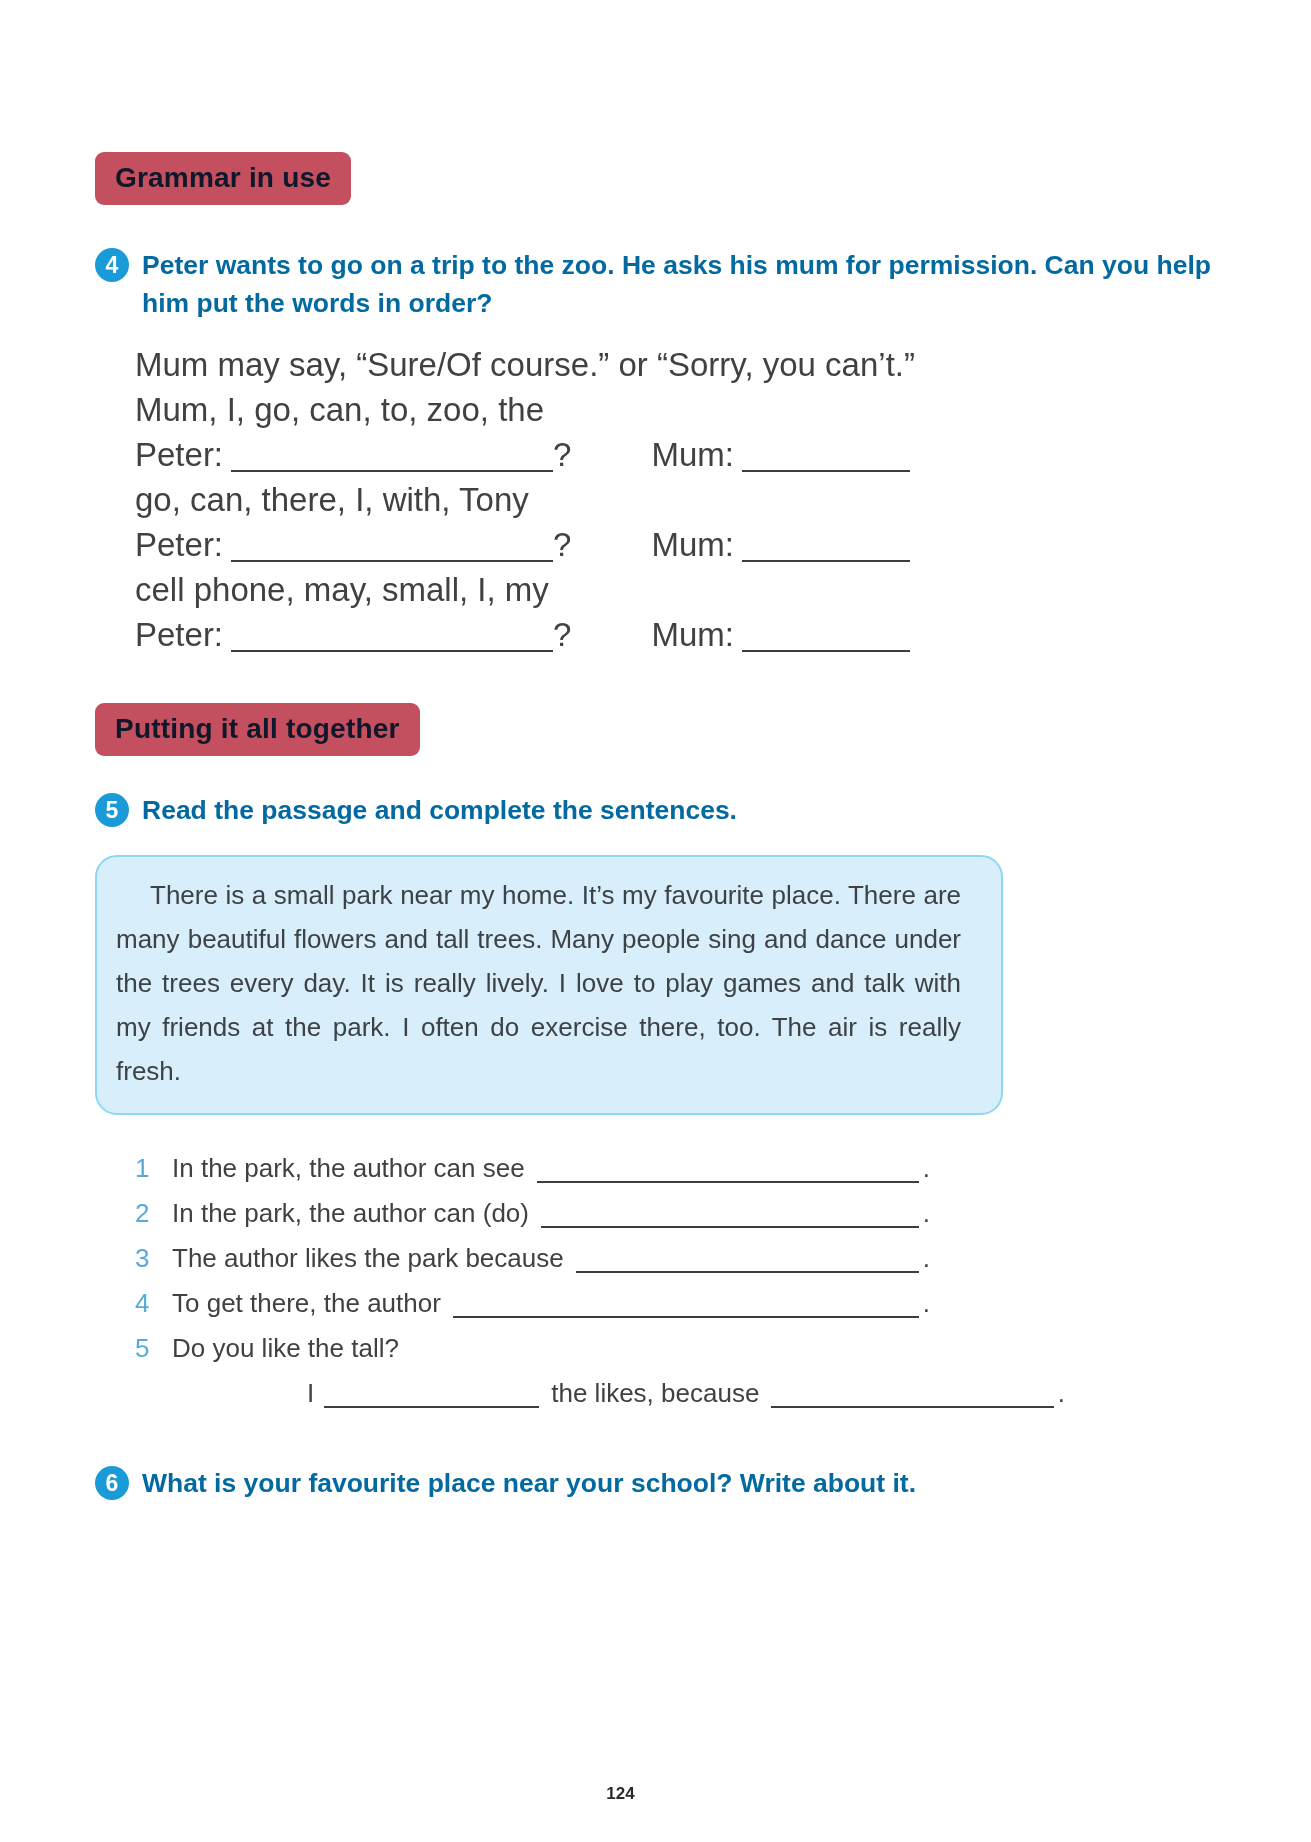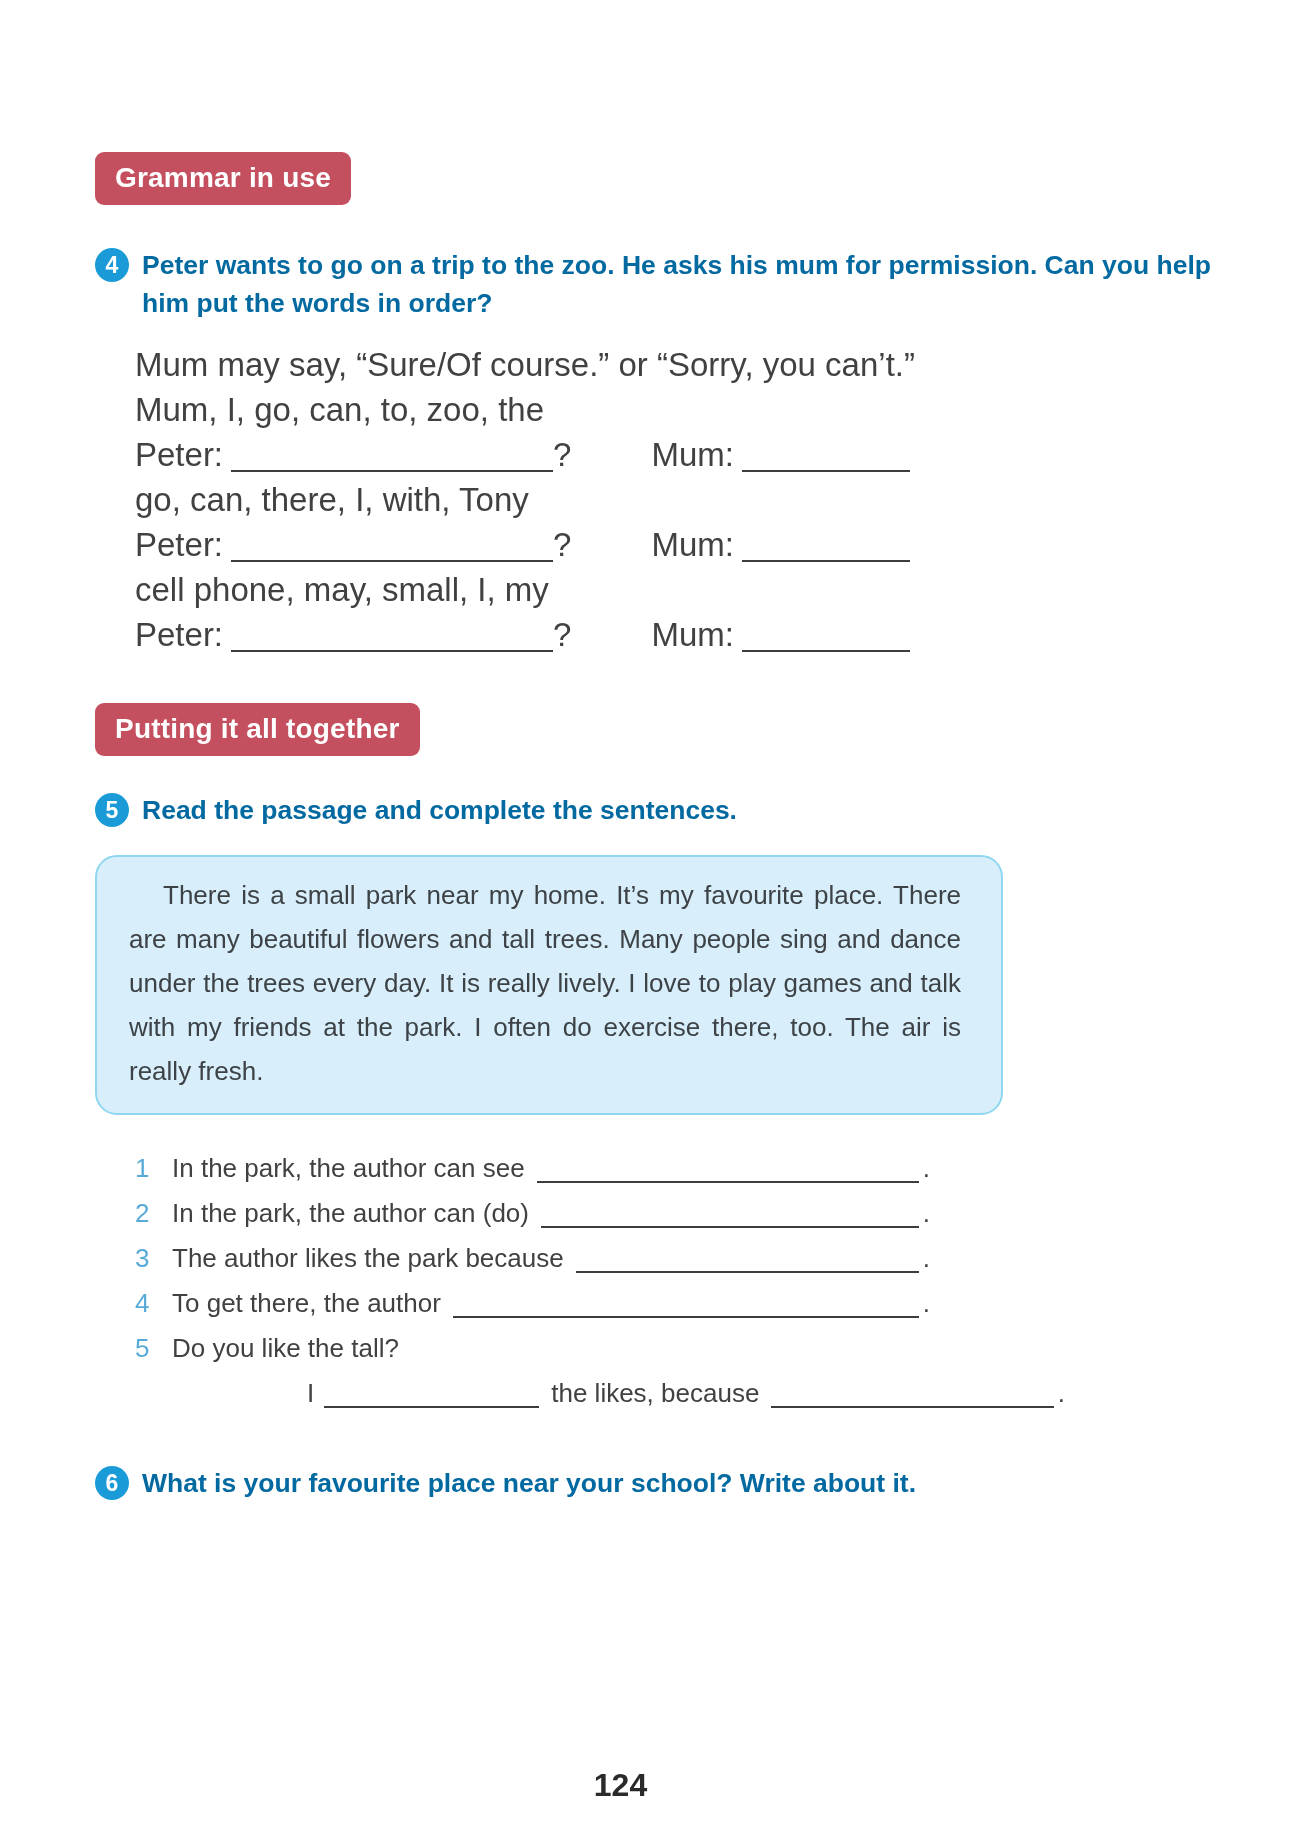--- a/index.html
+++ b/index.html
@@ -7,21 +7,21 @@
     position:relative;
     width:1311px;height:1842px;
     background:#ffffff;
     font-family:"Liberation Sans","DejaVu Sans",sans-serif;
     color:#3c3c3c;
     overflow:hidden;
   }
   .badge{
     display:inline-block;
     background:var(--badge-red,#c44f5f);
-    color:#ffffff;
+    color:#0f172a;
     font-weight:bold;
     font-size:28px;
     line-height:28px;
     padding:12px 20px 13px 20px;
     border-radius:9px;
     letter-spacing:0.2px;
   }
   .badge-wrap1{padding:152px 0 0 95px;}
   .badge-wrap2{padding:46px 0 0 95px;}
   .qrow{
@@ -68,21 +68,21 @@
   .blank-peter{width:322px;margin-left:8px;}
   .blank-mum{width:168px;margin-left:8px;}
   .mum-label{margin-left:80px;}
   .passage-box{
     box-sizing:border-box;
     margin:26px 0 0 95px;
     width:908px;
     background:var(--passage-bg,#d8eefa);
     border:2px solid var(--passage-border,#8fd7f0);
     border-radius:22px;
-    padding:16px 40px 20px 32px;
+    padding:16px 40px 20px 19px;
   }
   .passage-box p{
     margin:0;
     text-indent:34px;
     text-align:justify;
     font-size:26px;
     line-height:44px;
     color:#3d4246;
   }
   .qlist{margin:38px 0 0 135px;}
@@ -118,21 +118,21 @@
     color:#414141;
   }
   .ablank1{flex:none;width:215px;height:0;border-bottom:2px solid #3d3d3d;position:relative;top:6px;margin-left:10px;}
   .amid{flex:none;margin-left:12px;}
   .ablank2{flex:1;height:0;border-bottom:2px solid #3d3d3d;position:relative;top:6px;margin-left:12px;}
   .page-number{
     position:absolute;
     left:0;right:70px;
     bottom:38px;
     text-align:center;
-    font-size:32px;
+    font-size:17px;
     font-weight:bold;
     color:#2a2a2a;
   }
 </style>
 </head>
 <body>
 
 <div class="page">
 
   <div class="badge-wrap1">

